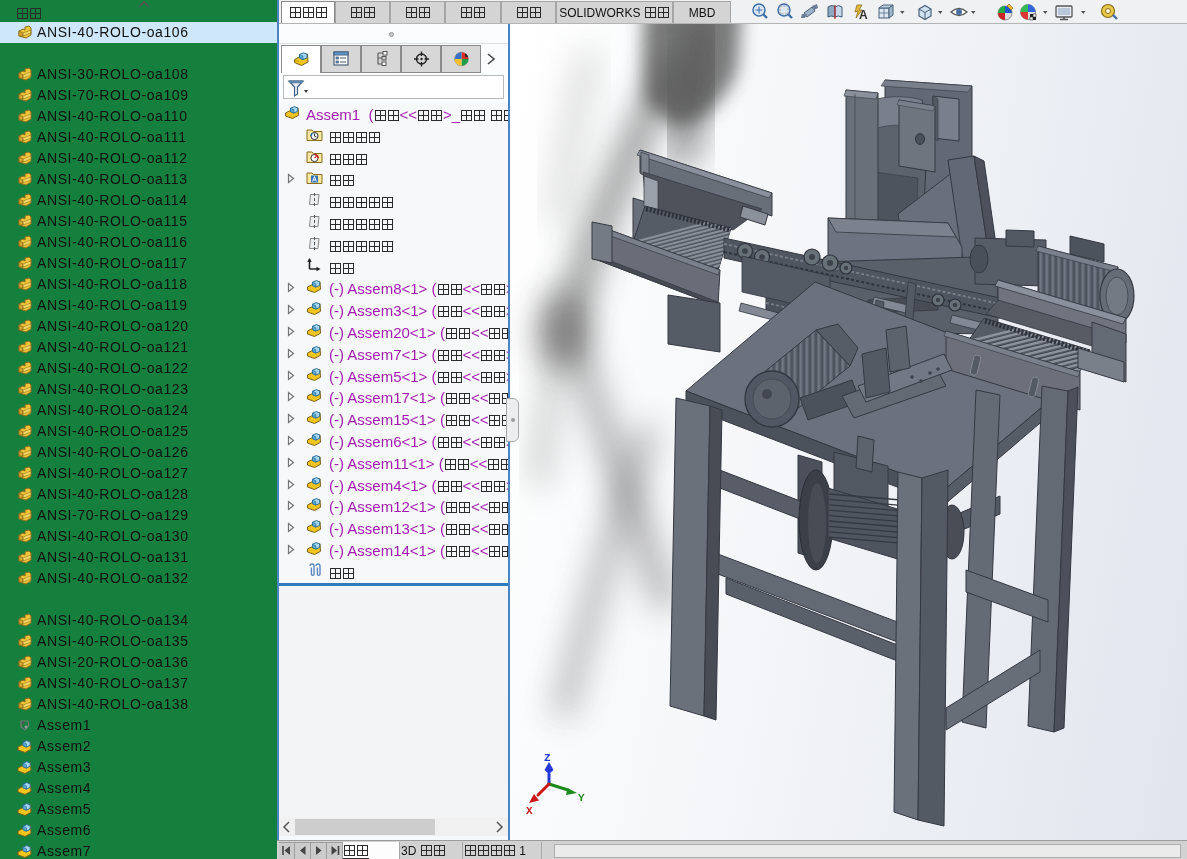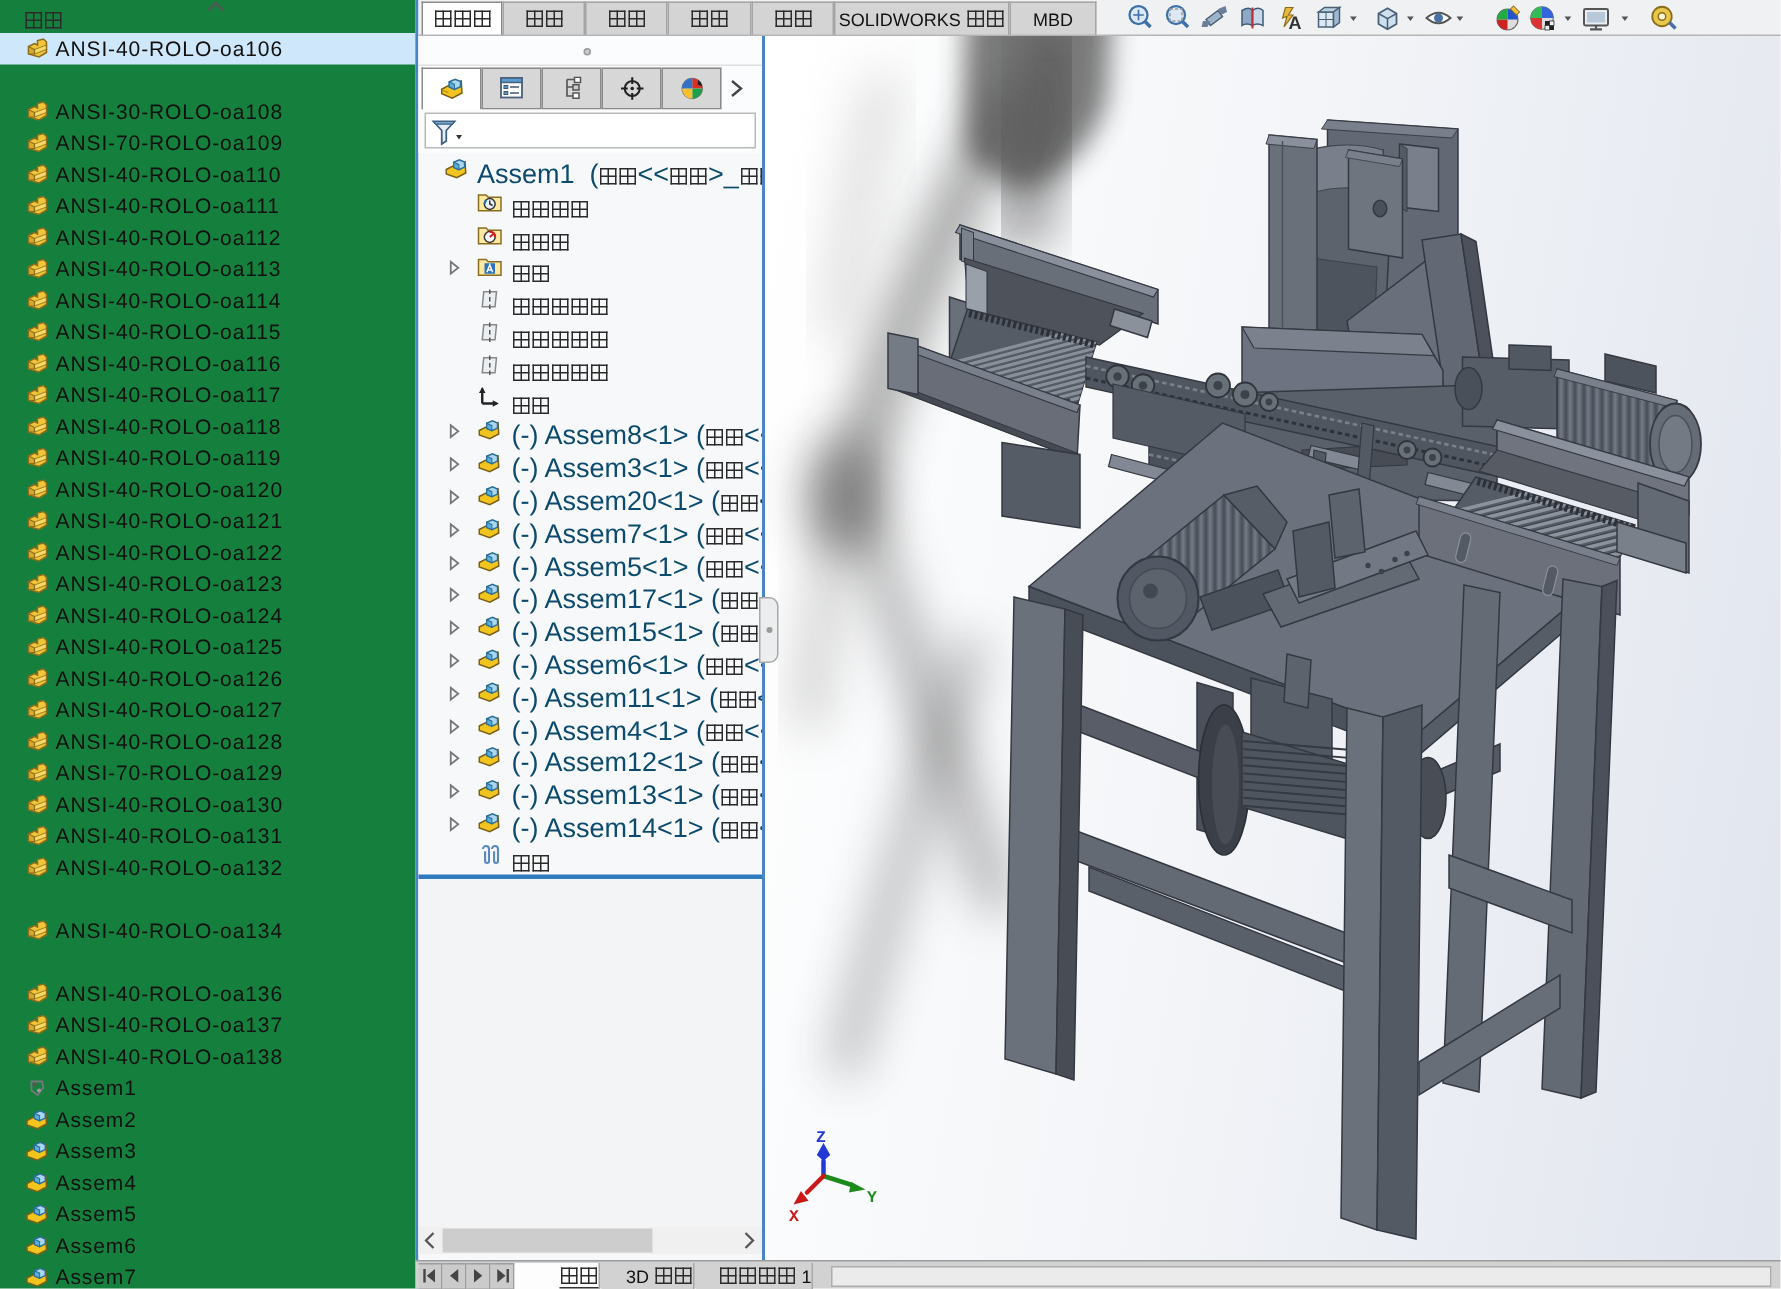--- a/index.html
+++ b/index.html
@@ -16,25 +16,25 @@
 .r{position:absolute;left:0;width:277px;height:21px;font-size:14px;color:#111;white-space:nowrap}
 .r svg{position:absolute;left:17px;top:3px}
 .r span{position:absolute;left:37px;top:2px;letter-spacing:0.6px}
 #vline1{left:277px;top:0;width:2px;height:859px;background:#4a84c4}
 #topbar{left:279px;top:0;width:908px;height:24px;background:#f0f1f3}
 .tab{position:absolute;top:1px;height:23px;background:#d4d4d4;border:1px solid #a5a5a5;border-bottom:none;text-align:center;font-size:12px;color:#111;padding-top:4px}
 .tab.act{background:#fff;border-color:#8a8a8a}
 #mid{left:279px;top:24px;width:229px;height:816px;background:#f7f8f9}
 #vline2{left:508px;top:24px;width:2px;height:816px;background:#4a84c4}
 #vp{left:510px;top:24px;width:677px;height:816px;background:linear-gradient(100deg,#ffffff 2%,#f3f5f8 45%,#e1e5ee 98%)}
-.trow{position:absolute;left:12px;width:229px;height:21px;font-size:18px;color:#0c4a6e;white-space:nowrap}
+.trow{position:absolute;left:0;width:229px;height:21px;font-size:15px;color:#a21caf;white-space:nowrap}
 .trow svg{position:absolute}
 .trow span{position:absolute;top:3px}
 #bottombar{left:277px;top:840px;width:910px;height:19px;background:#d2d2d2;border-top:1px solid #9c9c9c}
-.btab{position:absolute;top:1px;height:18px;background:#d2d2d2;border-right:1px solid #a8a8a8;font-size:12px;color:#111;text-align:right;padding-top:2px}
+.btab{position:absolute;top:1px;height:18px;background:#d2d2d2;border-right:1px solid #a8a8a8;font-size:12px;color:#111;text-align:left;padding-top:2px}
 .btab.act{background:#fdfdfd}
 </style></head><body>
 <div id="left" class="abs">
     <svg class="abs" style="left:137px;top:1px" width="14" height="8" viewBox="0 0 14 8">
       <polyline points="2,6 7,1 12,6" fill="none" stroke="#555" stroke-width="1.6"></polyline>
     </svg>
     <div class="abs" style="left:16px;top:6px;font-size:13px;color:#444"><i class="h"></i><i class="h"></i></div>
     <div class="abs" style="left:0;top:22px;width:277px;height:21px;background:#cfe7fa"></div>
     <div class="r" style="top:22px">
       <svg width="15" height="15" viewBox="0 0 15 15">
@@ -245,27 +245,35 @@
       <span>ANSI-40-ROLO-oa132</span>
     </div>
     <div class="r" style="top:610px">
       <svg width="15" height="15" viewBox="0 0 15 15">
         <path d="M2 6 L6 4 L8 5 L8 2 L12 1 L14 3 L14 10 L9 13 L2 11 Z" fill="#f0c53a" stroke="#8a6d1d" stroke-width="1"></path>
         <path d="M2 6 L6 8 L6 11 L2 11 Z" fill="#d9a92c" stroke="#8a6d1d" stroke-width="0.8"></path>
         <path d="M6 8 L14 5 L14 8 L6 11 Z" fill="#fbe27a" stroke="#8a6d1d" stroke-width="0.8" opacity="0.7"></path>
       </svg>
       <span>ANSI-40-ROLO-oa134</span>
     </div>
+    <div class="r" style="top:631px">
+      <svg width="15" height="15" viewBox="0 0 15 15">
+        <path d="M2 6 L6 4 L8 5 L8 2 L12 1 L14 3 L14 10 L9 13 L2 11 Z" fill="#f0c53a" stroke="#8a6d1d" stroke-width="1"></path>
+        <path d="M2 6 L6 8 L6 11 L2 11 Z" fill="#d9a92c" stroke="#8a6d1d" stroke-width="0.8"></path>
+        <path d="M6 8 L14 5 L14 8 L6 11 Z" fill="#fbe27a" stroke="#8a6d1d" stroke-width="0.8" opacity="0.7"></path>
+      </svg>
+      <span>ANSI-40-ROLO-oa135</span>
+    </div>
     <div class="r" style="top:652px">
       <svg width="15" height="15" viewBox="0 0 15 15">
         <path d="M2 6 L6 4 L8 5 L8 2 L12 1 L14 3 L14 10 L9 13 L2 11 Z" fill="#f0c53a" stroke="#8a6d1d" stroke-width="1"></path>
         <path d="M2 6 L6 8 L6 11 L2 11 Z" fill="#d9a92c" stroke="#8a6d1d" stroke-width="0.8"></path>
         <path d="M6 8 L14 5 L14 8 L6 11 Z" fill="#fbe27a" stroke="#8a6d1d" stroke-width="0.8" opacity="0.7"></path>
       </svg>
-      <span>ANSI-40-ROLO-oa136</span>
+      <span>ANSI-20-ROLO-oa136</span>
     </div>
     <div class="r" style="top:673px">
       <svg width="15" height="15" viewBox="0 0 15 15">
         <path d="M2 6 L6 4 L8 5 L8 2 L12 1 L14 3 L14 10 L9 13 L2 11 Z" fill="#f0c53a" stroke="#8a6d1d" stroke-width="1"></path>
         <path d="M2 6 L6 8 L6 11 L2 11 Z" fill="#d9a92c" stroke="#8a6d1d" stroke-width="0.8"></path>
         <path d="M6 8 L14 5 L14 8 L6 11 Z" fill="#fbe27a" stroke="#8a6d1d" stroke-width="0.8" opacity="0.7"></path>
       </svg>
       <span>ANSI-40-ROLO-oa137</span>
     </div>
     <div class="r" style="top:694px">

